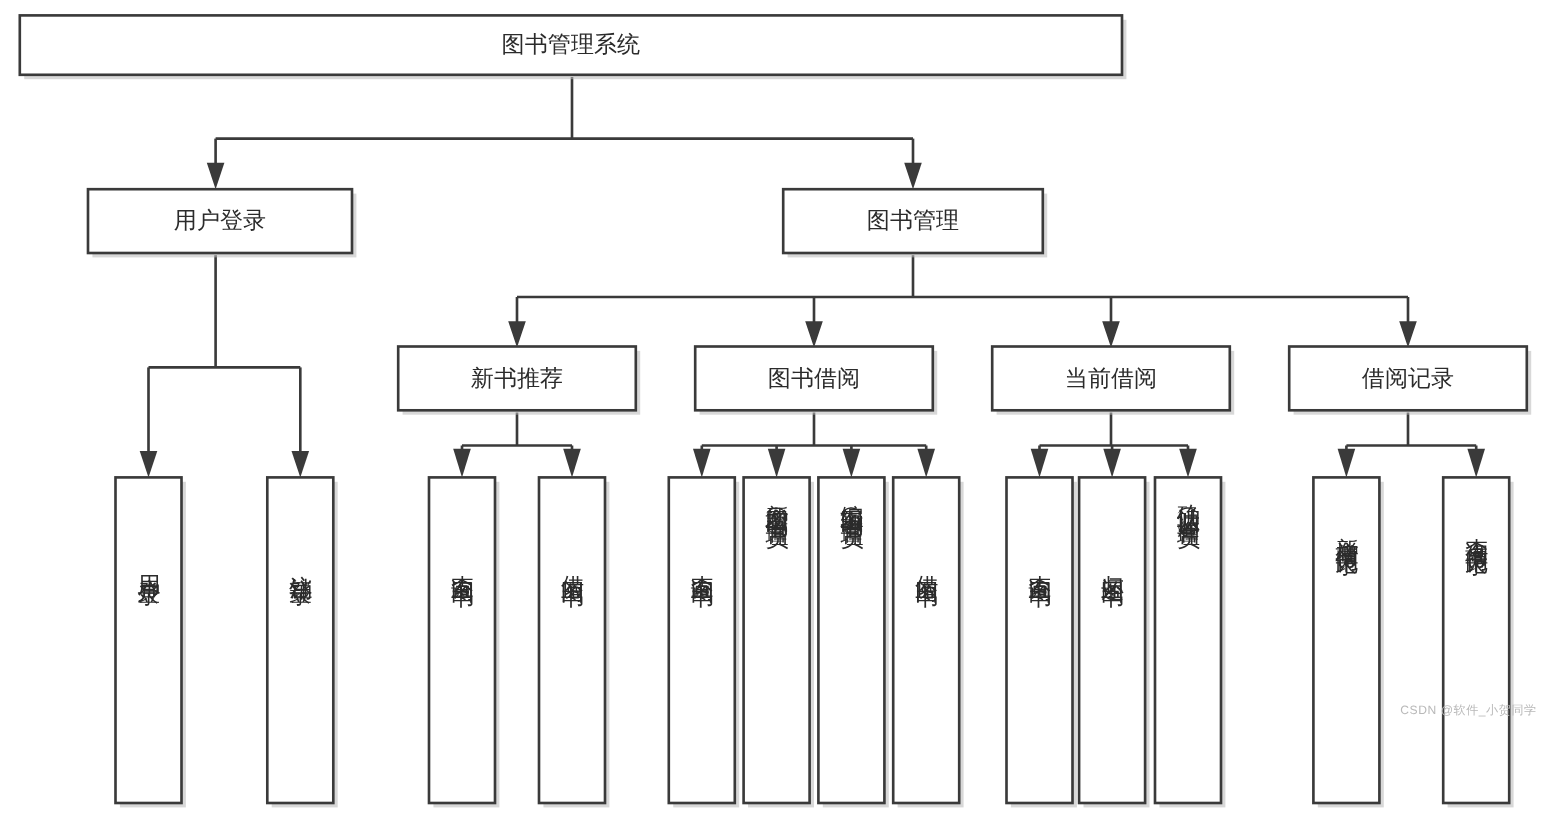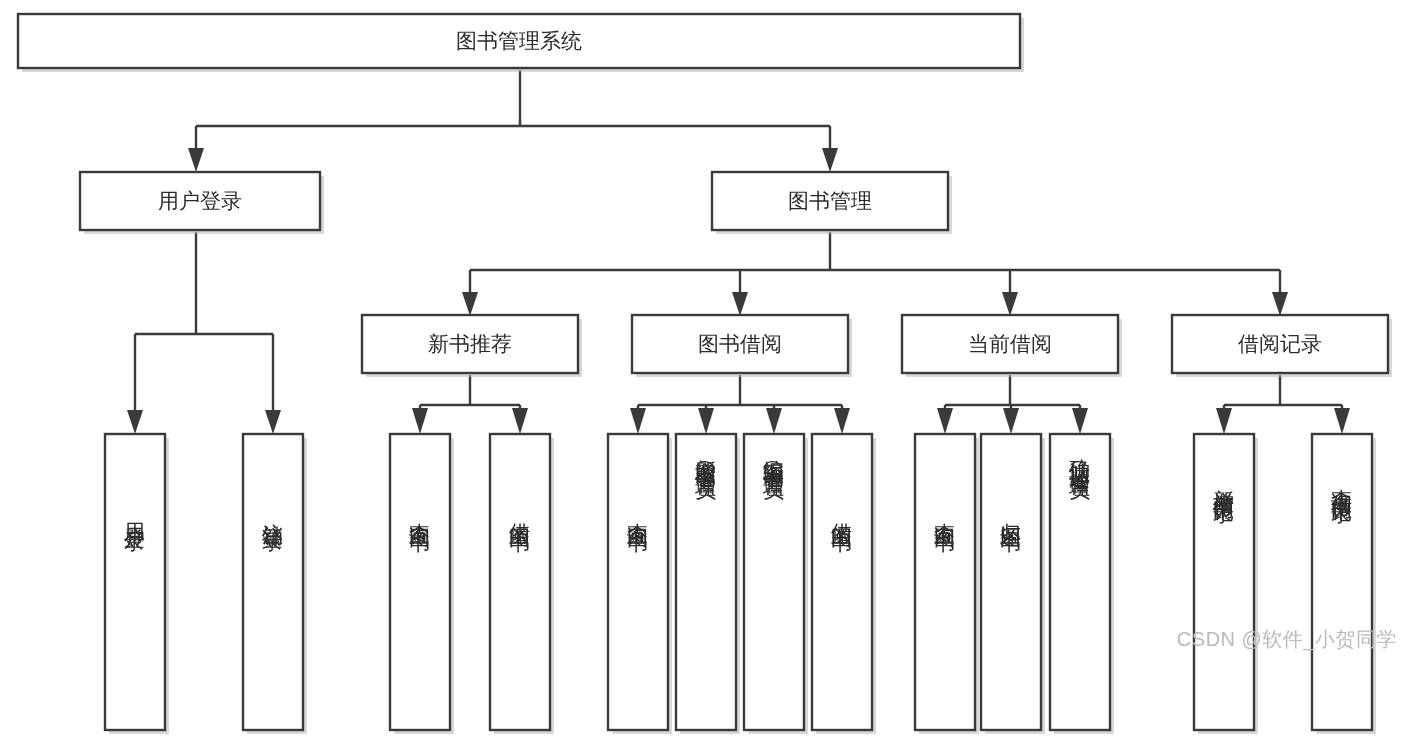--- a/index.html
+++ b/index.html
@@ -70,21 +70,21 @@
     letter-spacing: 3px;
     color: #2b2b2b;
     white-space: nowrap;
     text-align: left;
   }
   .watermark {
     position: absolute;
     right: 8px;
     bottom: 4px;
     font-family: "Liberation Sans", "DejaVu Sans", sans-serif;
-    font-size: 20px;
+    font-size: 11px;
     color: #b9b9b9;
     letter-spacing: .5px;
     white-space: nowrap;
     margin-top: 28px;
   }
 </style>
 </head>
 <body>
 
 <div id="diagram-root">

